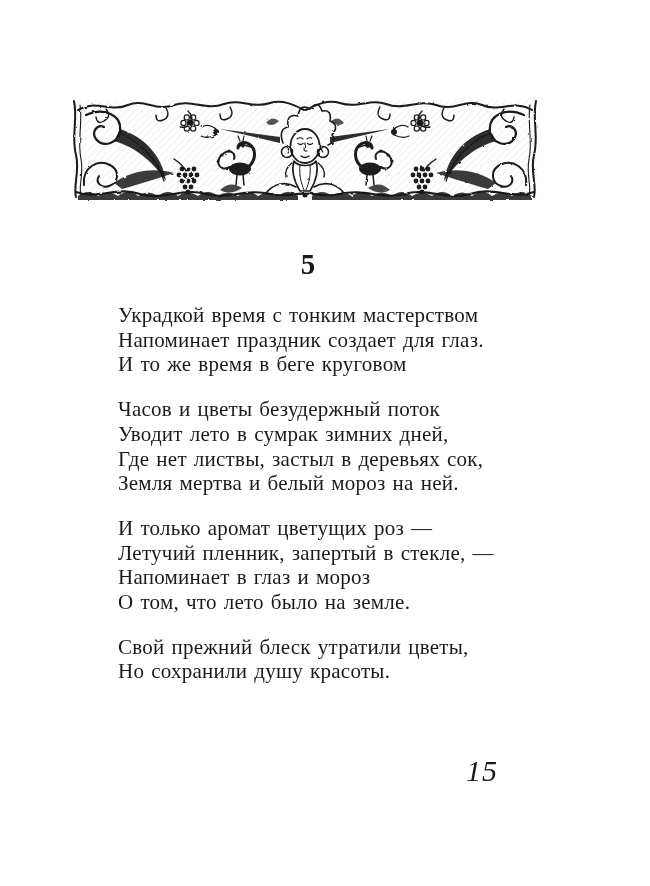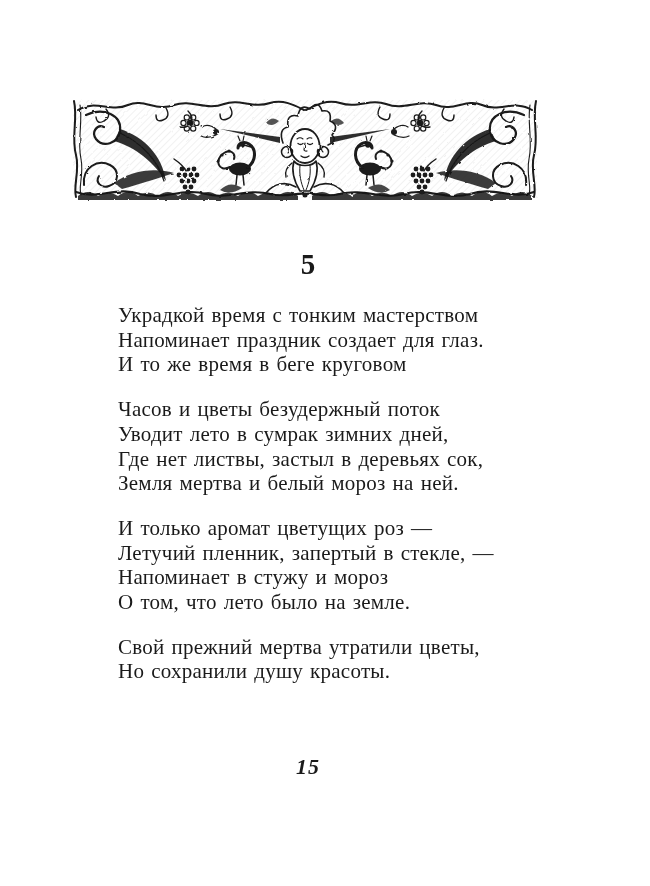--- a/index.html
+++ b/index.html
@@ -23,22 +23,22 @@
   .poem{
     position:absolute;left:118px;top:289px;margin-top:14px;
   }
   .stanza{margin:0 0 20px 0;}
   .line{
     font-size:21px;line-height:24.7px;white-space:nowrap;
     letter-spacing:0.25px;word-spacing:1.5px;
   }
   .page-number{
     position:absolute;left:118px;top:756px;width:380px;
-    text-align:center;
-    font-style:italic;font-weight:700;font-size:22px;line-height:1;
+    text-align:right;
+    font-style:italic;font-weight:400;font-size:30px;line-height:1;
     letter-spacing:1px;
   }
 </style>
 </head>
 <body>
 
 <div class="page">
 
   <div class="ornament" role="img" aria-label="engraved woodcut headpiece: central cherub mask with drapery, flanked by peacocks, acanthus scrolls, flowers and grape clusters">
     <svg viewBox="0 0 470 104" xmlns="http://www.w3.org/2000/svg">
@@ -156,24 +156,24 @@
     </div>
     <div class="stanza">
       <div class="line">Часов и цветы безудержный поток</div>
       <div class="line">Уводит лето в сумрак зимних дней,</div>
       <div class="line">Где нет листвы, застыл в деревьях сок,</div>
       <div class="line">Земля мертва и белый мороз на ней.</div>
     </div>
     <div class="stanza">
       <div class="line">И только аромат цветущих роз —</div>
       <div class="line">Летучий пленник, запертый в стекле, —</div>
-      <div class="line">Напоминает в стужу и мороз</div>
+      <div class="line">Напоминает в глаз и мороз</div>
       <div class="line">О том, что лето было на земле.</div>
     </div>
     <div class="stanza">
-      <div class="line">Свой прежний мертва утратили цветы,</div>
+      <div class="line">Свой прежний блеск утратили цветы,</div>
       <div class="line">Но сохранили душу красоты.</div>
     </div>
   </div>
 
   <div class="page-number">15</div>
 
 </div>
 
 </body></html>

